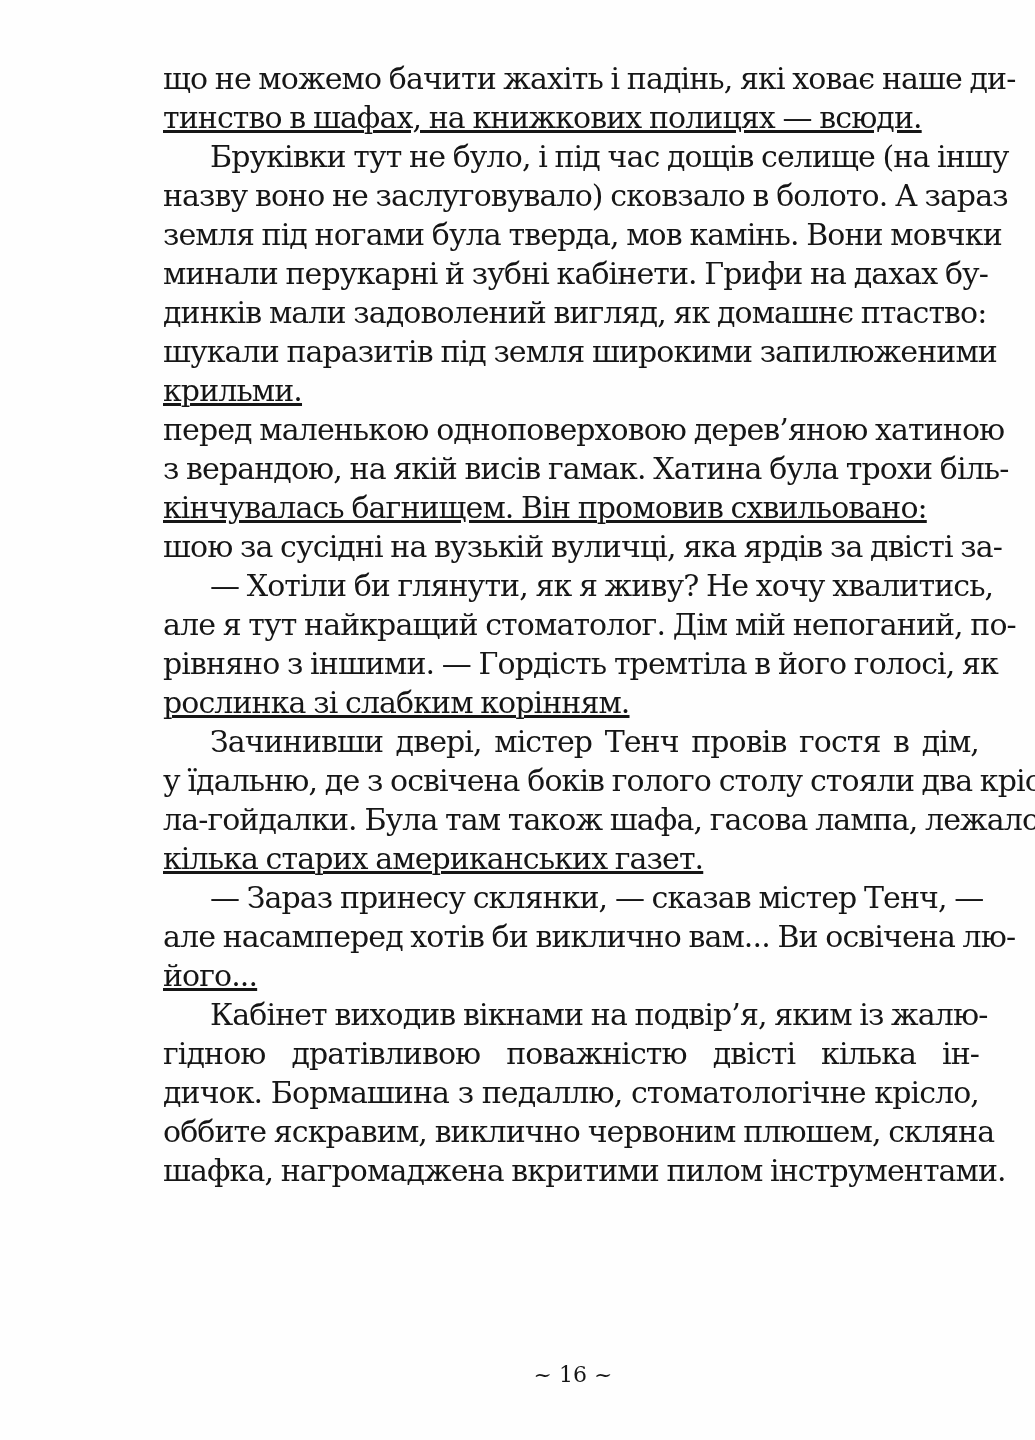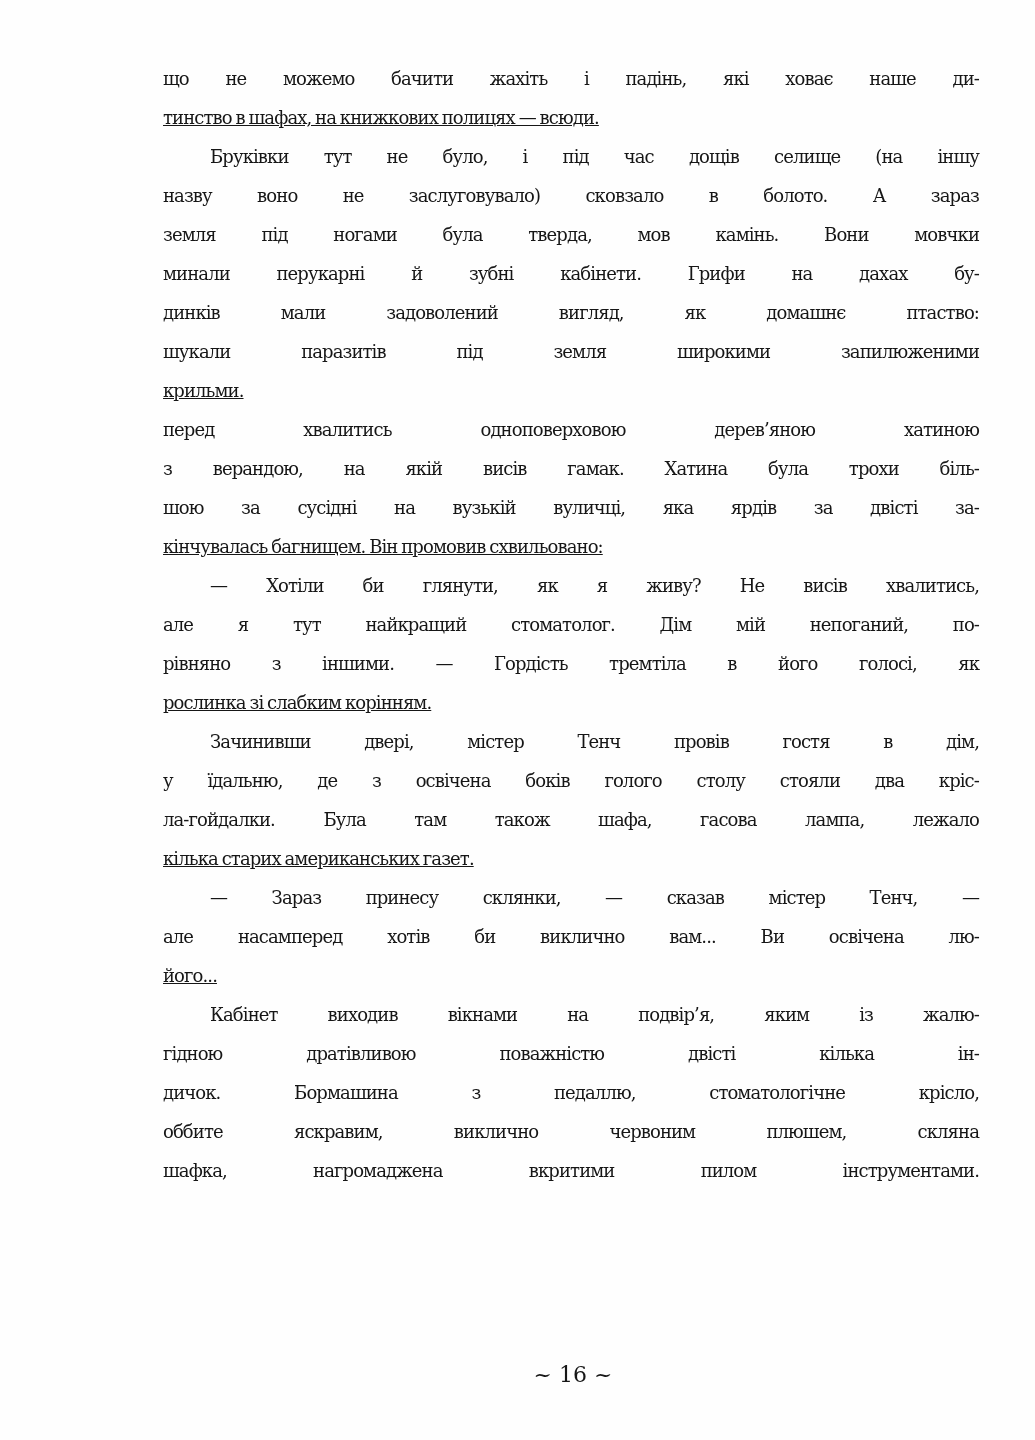--- a/index.html
+++ b/index.html
@@ -4,21 +4,21 @@
 <style>
   html, body { margin: 0; padding: 0; background: #ffffff; }
   body { width: 1035px; height: 1440px; position: relative; overflow: hidden; }
   .page {
     position: absolute; left: 0; top: 0; width: 1035px; height: 1440px;
     background: #fefefe;
   }
   .text-block {
     position: absolute; left: 163px; top: 59px; width: 816px;
     font-family: "DejaVu Serif", serif;
-    font-size: 18px;
+    font-size: 30px;
     line-height: 39px;
     color: #161616;
   }
   .line {
     display: block;
     white-space: nowrap;
     text-align: justify;
     text-align-last: justify;
     height: 39px;
     letter-spacing: -0.9px;
@@ -39,25 +39,25 @@
   <div class="text-block" id="text-block">
       <span class="line">що не можемо бачити жахіть і падінь, які ховає наше ди-</span>
       <span class="line last">тинство в шафах, на книжкових полицях — всюди.</span>
       <span class="line indent">Бруківки тут не було, і під час дощів селище (на іншу</span>
       <span class="line">назву воно не заслуговувало) сковзало в болото. А зараз</span>
       <span class="line">земля під ногами була тверда, мов камінь. Вони мовчки</span>
       <span class="line">минали перукарні й зубні кабінети. Грифи на дахах бу-</span>
       <span class="line">динків мали задоволений вигляд, як домашнє птаство:</span>
       <span class="line">шукали паразитів під земля широкими запилюженими</span>
       <span class="line last">крильми.</span>
-      <span class="line">перед хвалитись одноповерховою дерев’яною хатиною</span>
+      <span class="line">перед маленькою одноповерховою дерев’яною хатиною</span>
       <span class="line">з верандою, на якій висів гамак. Хатина була трохи біль-</span>
+      <span class="line last">кінчувалась багнищем. Він промовив схвильовано:</span>
       <span class="line">шою за сусідні на вузькій вуличці, яка ярдів за двісті за-</span>
-      <span class="line last">кінчувалась багнищем. Він промовив схвильовано:</span>
-      <span class="line indent">— Хотіли би глянути, як я живу? Не висів хвалитись,</span>
+      <span class="line indent">— Хотіли би глянути, як я живу? Не хочу хвалитись,</span>
       <span class="line">але я тут найкращий стоматолог. Дім мій непоганий, по-</span>
       <span class="line">рівняно з іншими. — Гордість тремтіла в його голосі, як</span>
       <span class="line last">рослинка зі слабким корінням.</span>
       <span class="line indent">Зачинивши двері, містер Тенч провів гостя в дім,</span>
       <span class="line">у їдальню, де з освічена боків голого столу стояли два кріс-</span>
       <span class="line">ла-гойдалки. Була там також шафа, гасова лампа, лежало</span>
       <span class="line last">кілька старих американських газет.</span>
       <span class="line indent">— Зараз принесу склянки, — сказав містер Тенч, —</span>
       <span class="line">але насамперед хотів би виклично вам... Ви освічена лю-</span>
       <span class="line last">його...</span>

